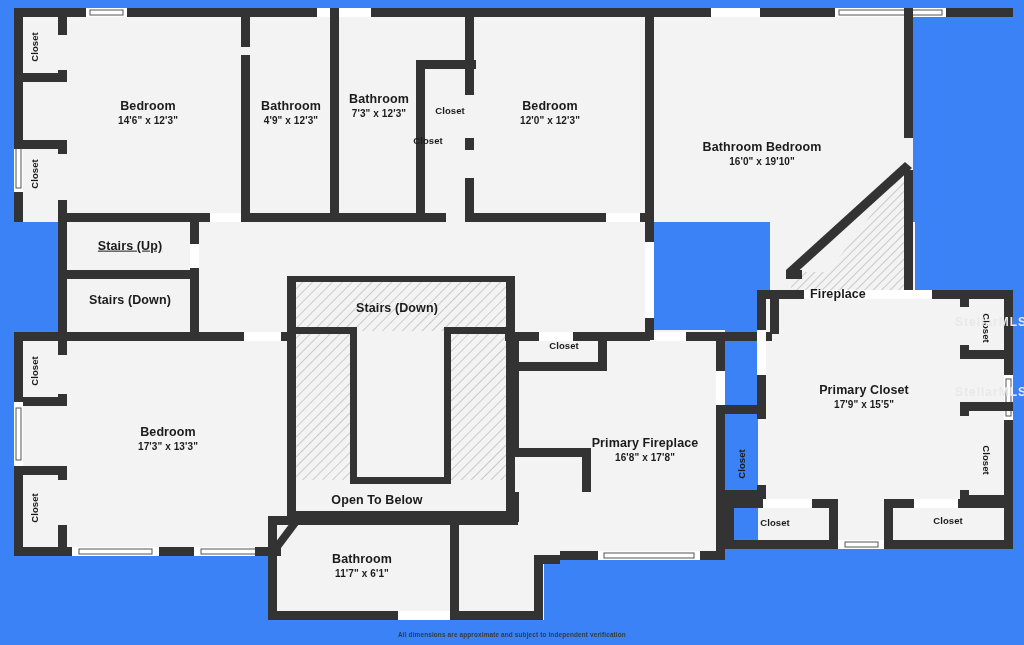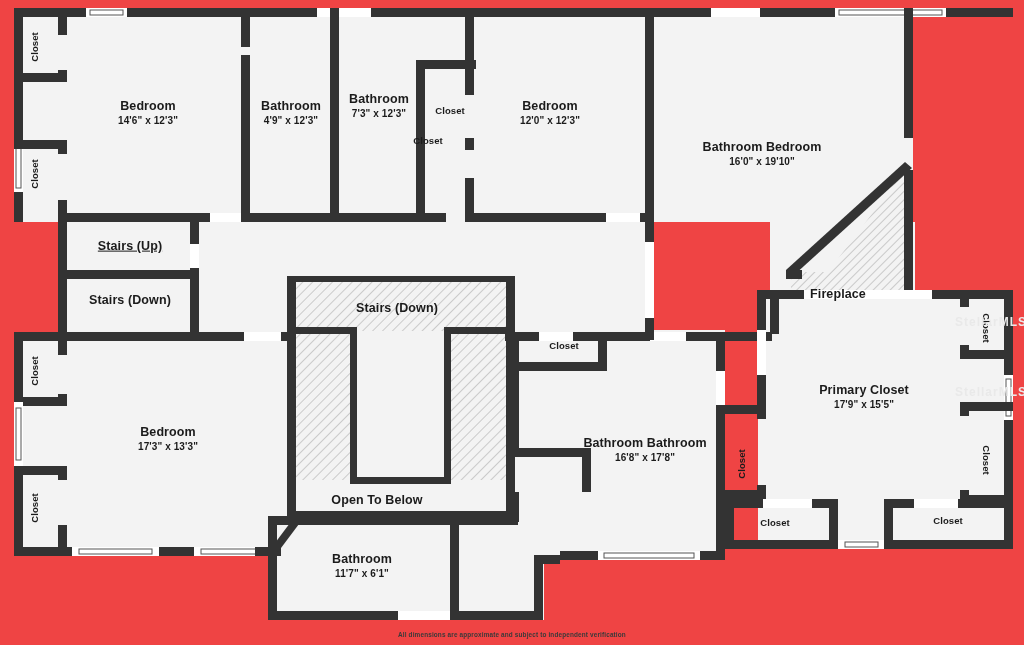--- a/index.html
+++ b/index.html
@@ -2,21 +2,21 @@
 <html><head>
 <meta charset="utf-8">
 <title>Floor Plan</title>
 <style>
   html,body{margin:0;padding:0;background:#ffffff;}
   body{
     font-family:"Liberation Sans", sans-serif;
     width:1024px;height:645px;overflow:hidden;position:relative;
     -webkit-font-smoothing:antialiased;
   }
-  #plan-root{position:relative;width:1024px;height:645px;background:#ef4444;}
+  #plan-root{position:relative;width:1024px;height:645px;background:#3b82f6;}
   svg#floorplan{position:absolute;left:0;top:0;width:1024px;height:645px;display:block;}
 
   .room-label{
     position:absolute;
     text-align:center;
     color:#1b1b1b;
     font-weight:bold;
     line-height:1.18;
     pointer-events:none;
     white-space:nowrap;
@@ -352,21 +352,21 @@
       <span class="rname">Bathroom Bedroom</span>
       <span class="rdim">16'0" x 19'10"</span>
     </div>
 
     <div class="room-label flat" style="left:168px;top:439px;">
       <span class="rname">Bedroom</span>
       <span class="rdim">17'3" x 13'3"</span>
     </div>
 
     <div class="room-label flat" style="left:645px;top:450px;">
-      <span class="rname">Bathroom Bathroom</span>
+      <span class="rname">Primary Fireplace</span>
       <span class="rdim">16'8" x 17'8"</span>
     </div>
 
     <div class="room-label flat" style="left:864px;top:397px;">
       <span class="rname">Primary Closet</span>
       <span class="rdim">17'9" x 15'5"</span>
     </div>
 
     <div class="room-label flat" style="left:362px;top:566px;">
       <span class="rname">Bathroom</span>

